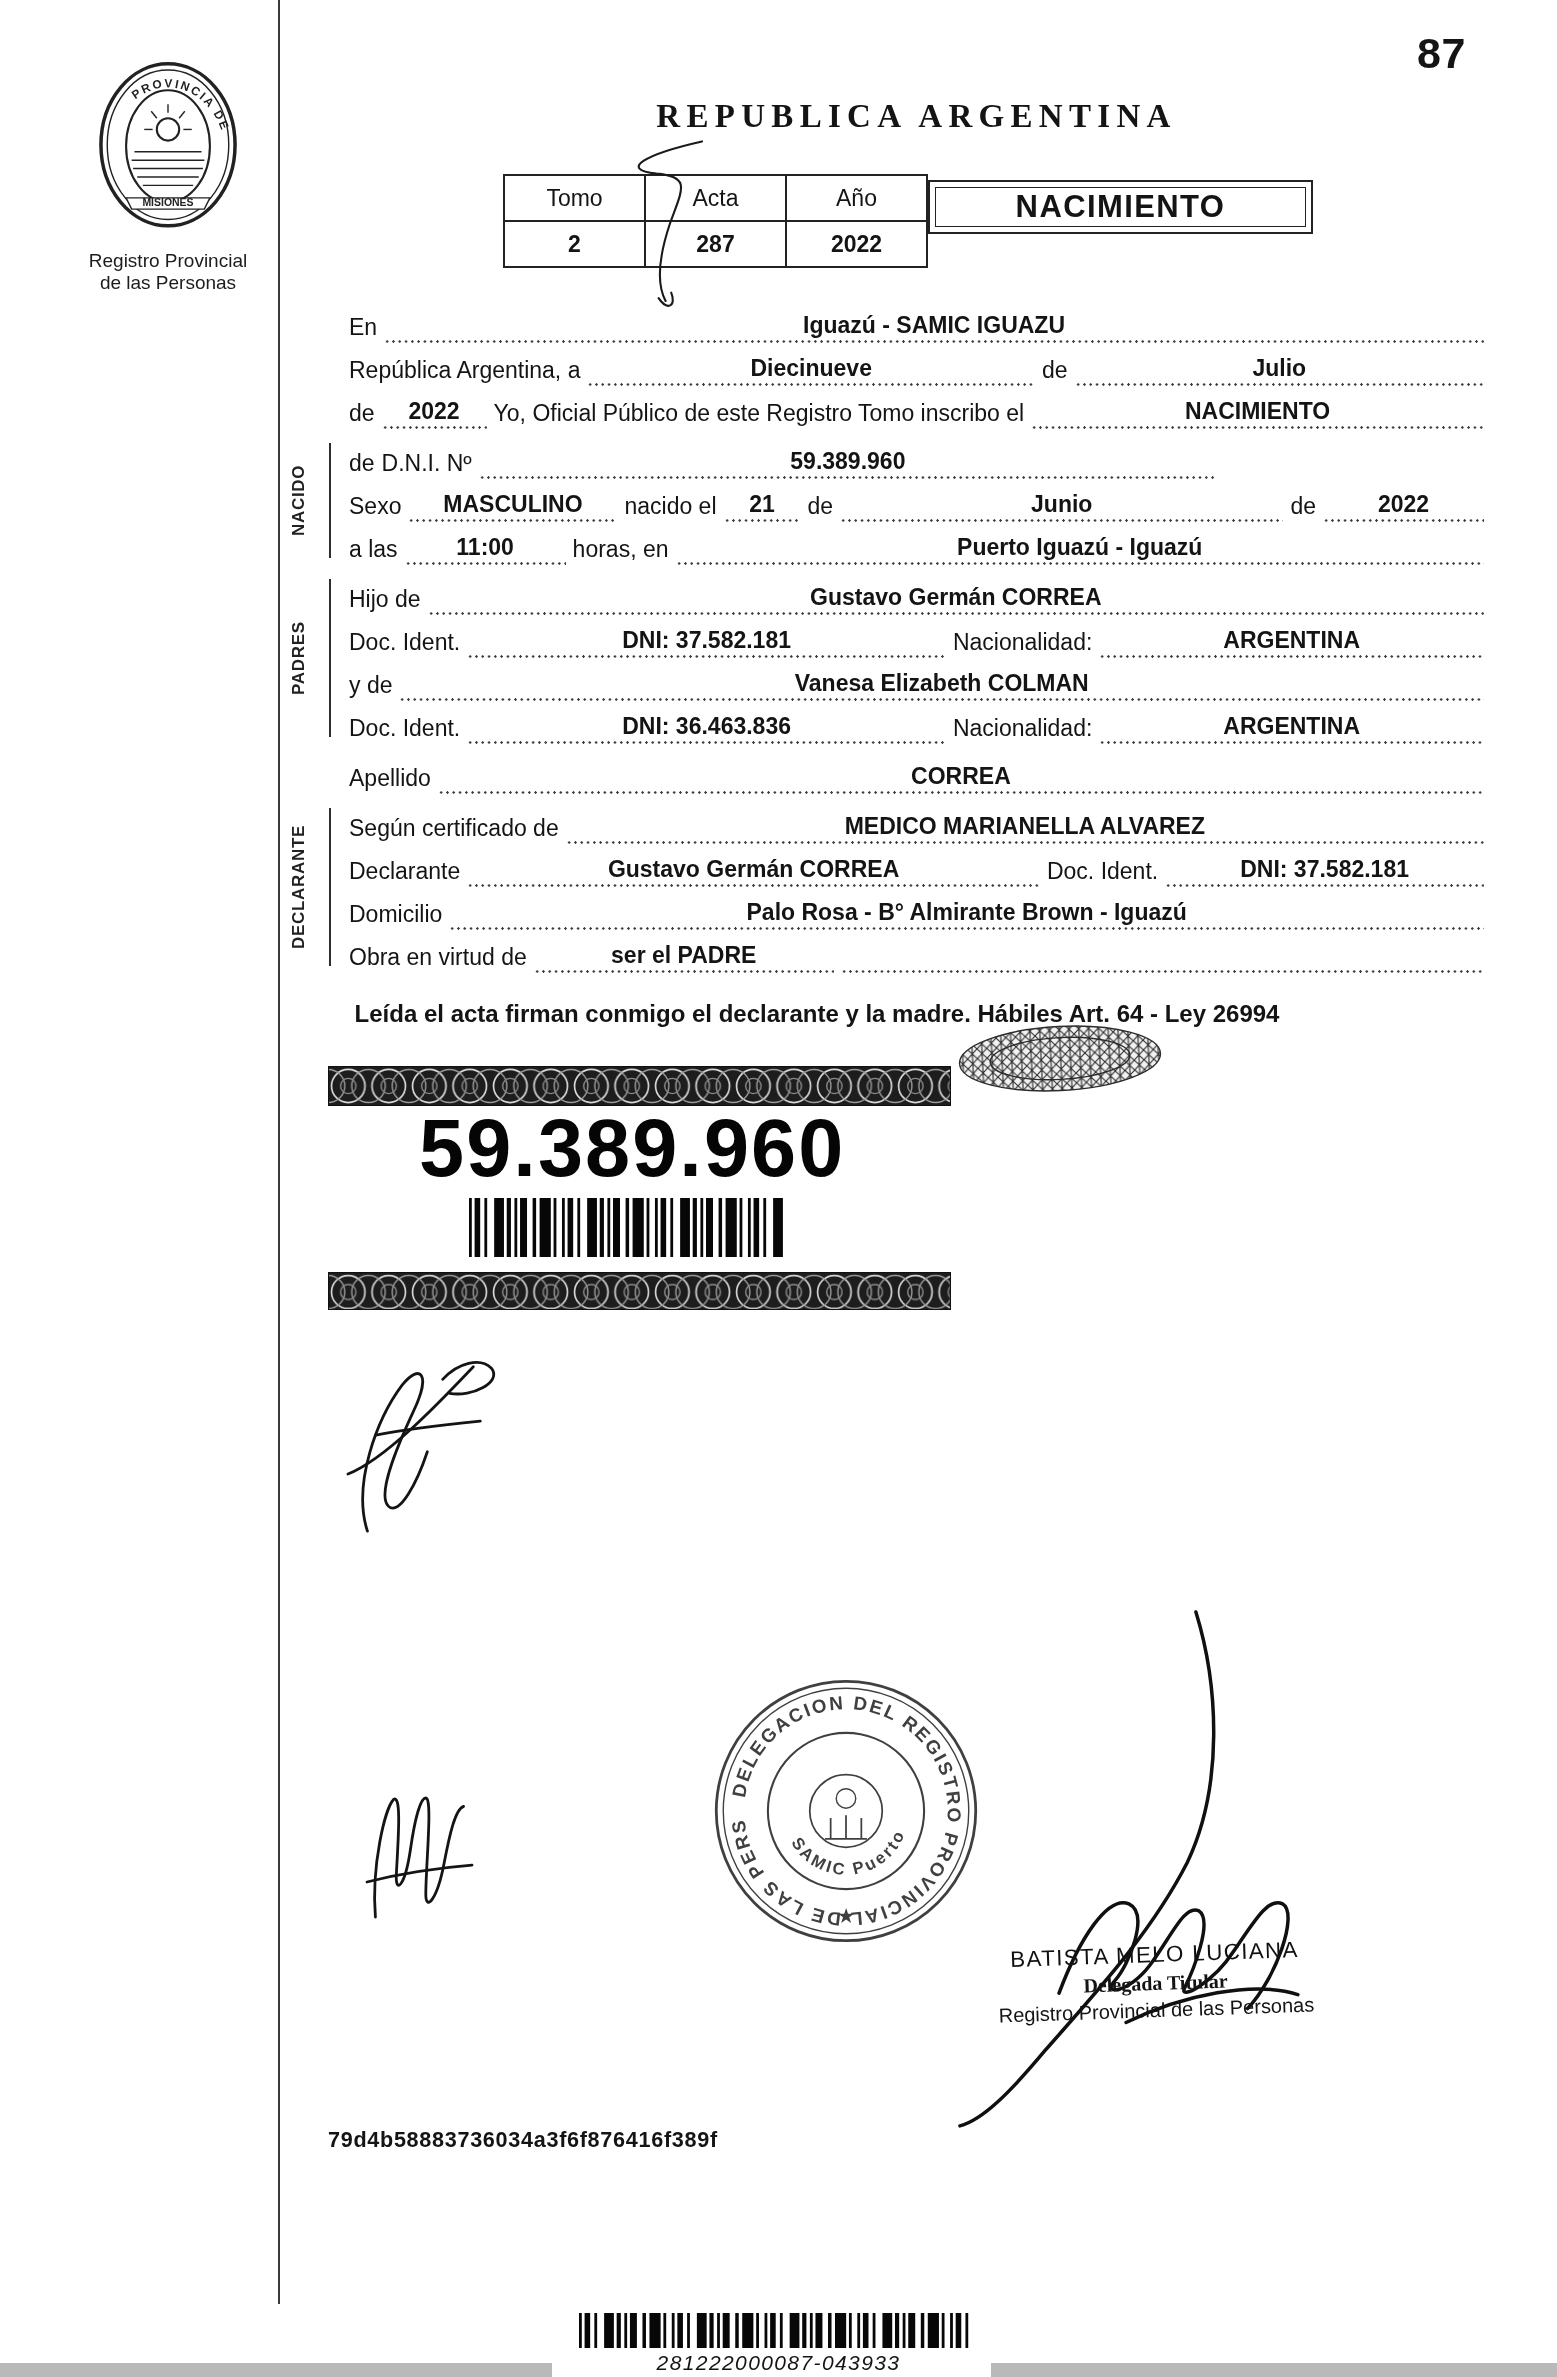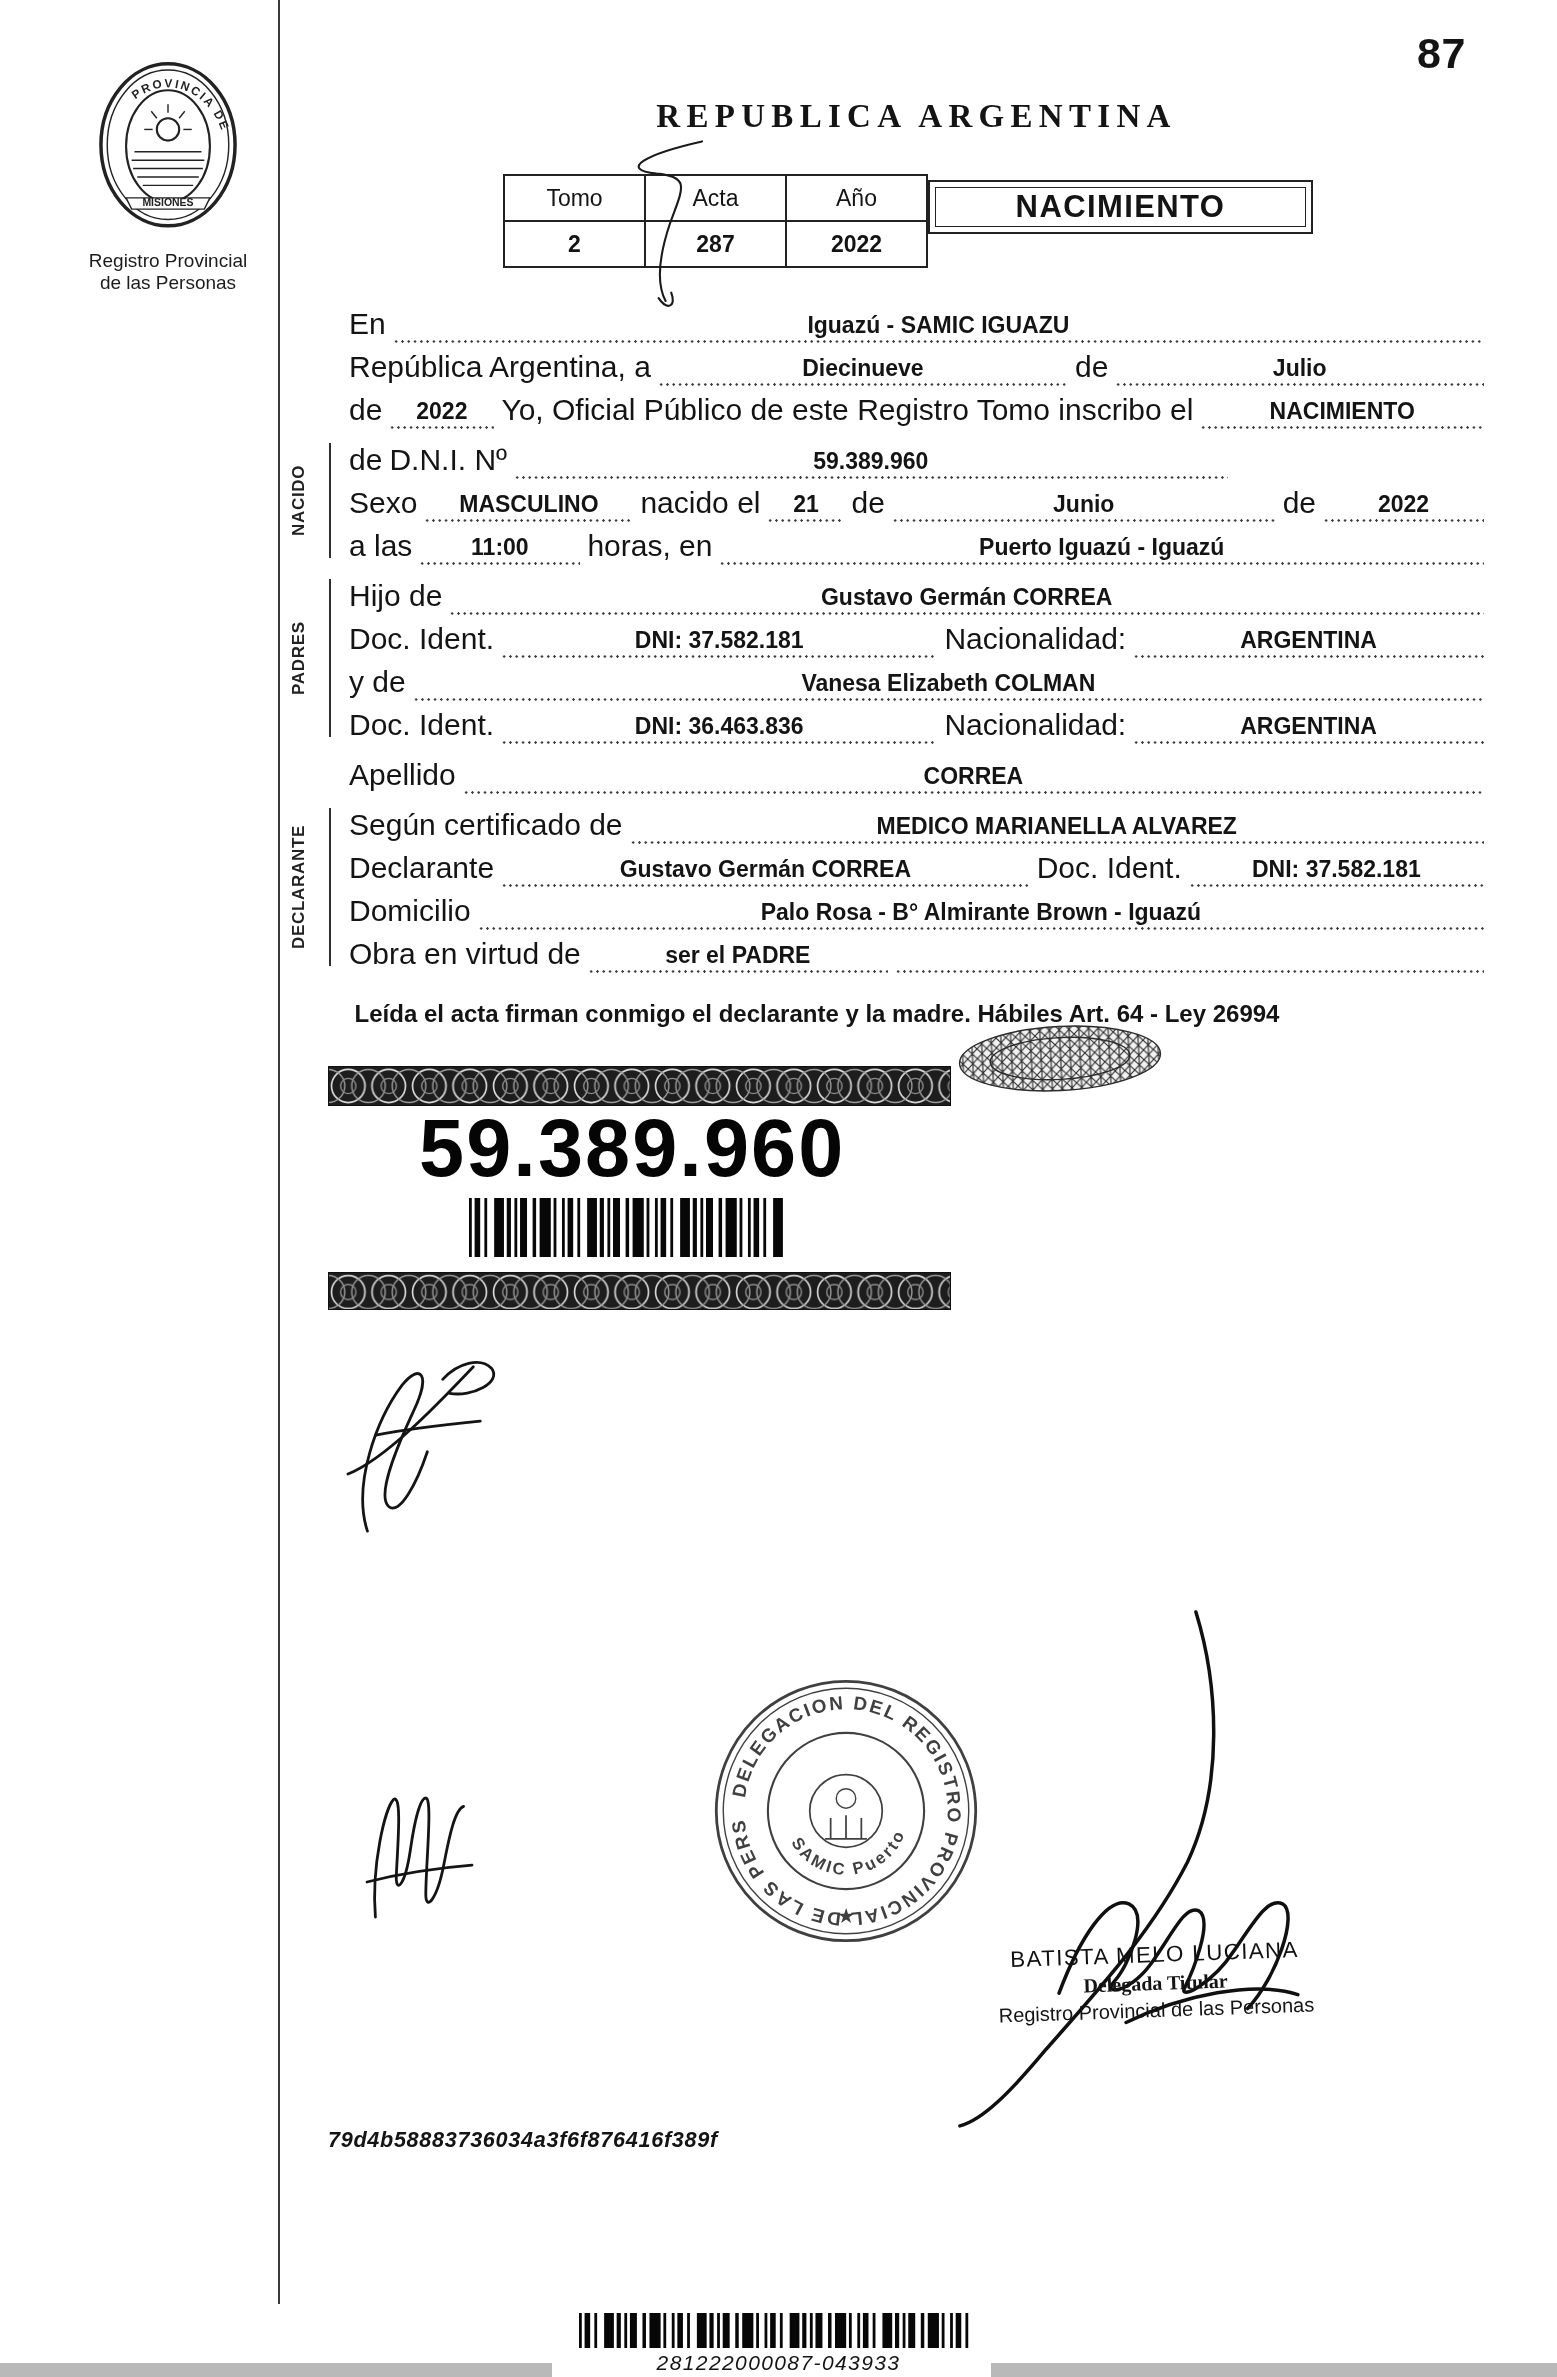--- a/index.html
+++ b/index.html
@@ -35,40 +35,40 @@
 
   
   .form-groups { margin-top:32px; }
   .group { position:relative; margin-bottom:7px; }
   .group.labeled::before { content:""; position:absolute; left:-19.6px; top:7px; bottom:7px;
     width:1.4px; background:#2e2e2e; }
   .group-label { position:absolute; left:-60px; top:0; height:100%; display:flex;
     align-items:center; justify-content:center; writing-mode:vertical-rl;
     transform:rotate(180deg); font-size:17px; font-weight:700; letter-spacing:0.7px; color:#222; }
   .fline { display:flex; align-items:flex-end; height:43px; column-gap:7px; }
-  .flabel { font-size:30px; white-space:nowrap; padding-bottom:2.1px;text-align:center; }
+  .flabel { font-size:23px; white-space:nowrap; padding-bottom:2.1px;text-align:center; }
   .ffill { position:relative; text-align:center; font-weight:700; font-size:23px; white-space:nowrap;
     padding-bottom:4.2px; min-width:28px;
     background-image:radial-gradient(circle, #3c3c3c 1.2px, transparent 1.3px);
     background-size:6.3px 2.8px; background-repeat:repeat-x; background-position:0 bottom; }
 
   .closing { margin-top:25px; margin-left:5.6px; width:1012px; font-size:24px; font-weight:700; line-height:1.36; }
 
   
   .band1 { position:absolute; left:328px; top:1066px; width:623px; height:40px; }
   .band2 { position:absolute; left:328px; top:1272px; width:623px; height:38px; }
   .hatch-patch { position:absolute; left:958px; top:1025px; width:204px; height:67px; transform:rotate(-3deg); }
   .big-number { position:absolute; left:419px; top:1102px; font-size:81px; font-weight:700;
     letter-spacing:2.1px; color:#050505; font-family:"Liberation Sans", sans-serif; }
   .barcode1 { position:absolute; left:469px; top:1198px; width:316px; height:59px; }
   .barcode-bottom-wrap { position:absolute; left:0; top:2313px; width:1557px; text-align:center;font-style:italic; }
   .barcode-bottom { width:399px; height:35px; }
   .barcode-bottom-number { font-size:21px; font-weight:400; letter-spacing:1.4px; margin-top:1.4px; }
 
-  .hash-code { position:absolute; left:328px; top:2127px; font-size:21.6px; font-weight:700; letter-spacing:0.7px;font-style:italic; }
+  .hash-code { position:absolute; left:328px; top:2127px; font-size:21.6px; font-weight:700; letter-spacing:0.7px; }
 
   .sig1 { position:absolute; left:334px; top:1351px; }
   .sig2 { position:absolute; left:353px; top:1777px; }
   .sig-big { position:absolute; left:918px; top:1602px; }
   .flourish { position:absolute; left:597px; top:133px; }
 
   .stamp { position:absolute; left:710px; top:1675px; opacity:0.88; }
 
   .official-block { position:absolute; left:967px; top:1942px; width:377px; text-align:center;
     transform:rotate(-2deg); }

